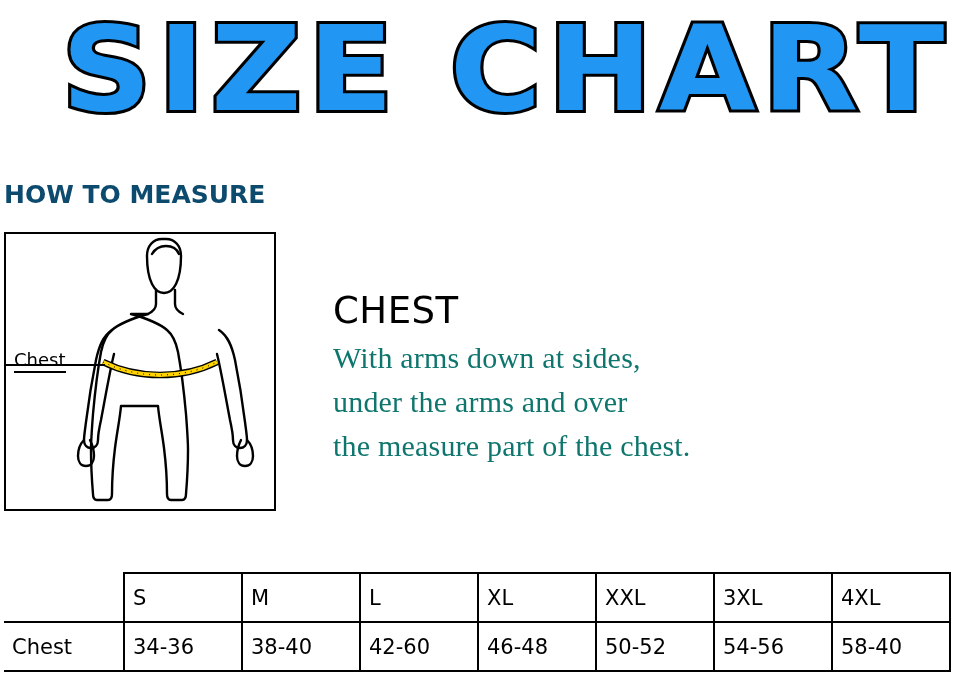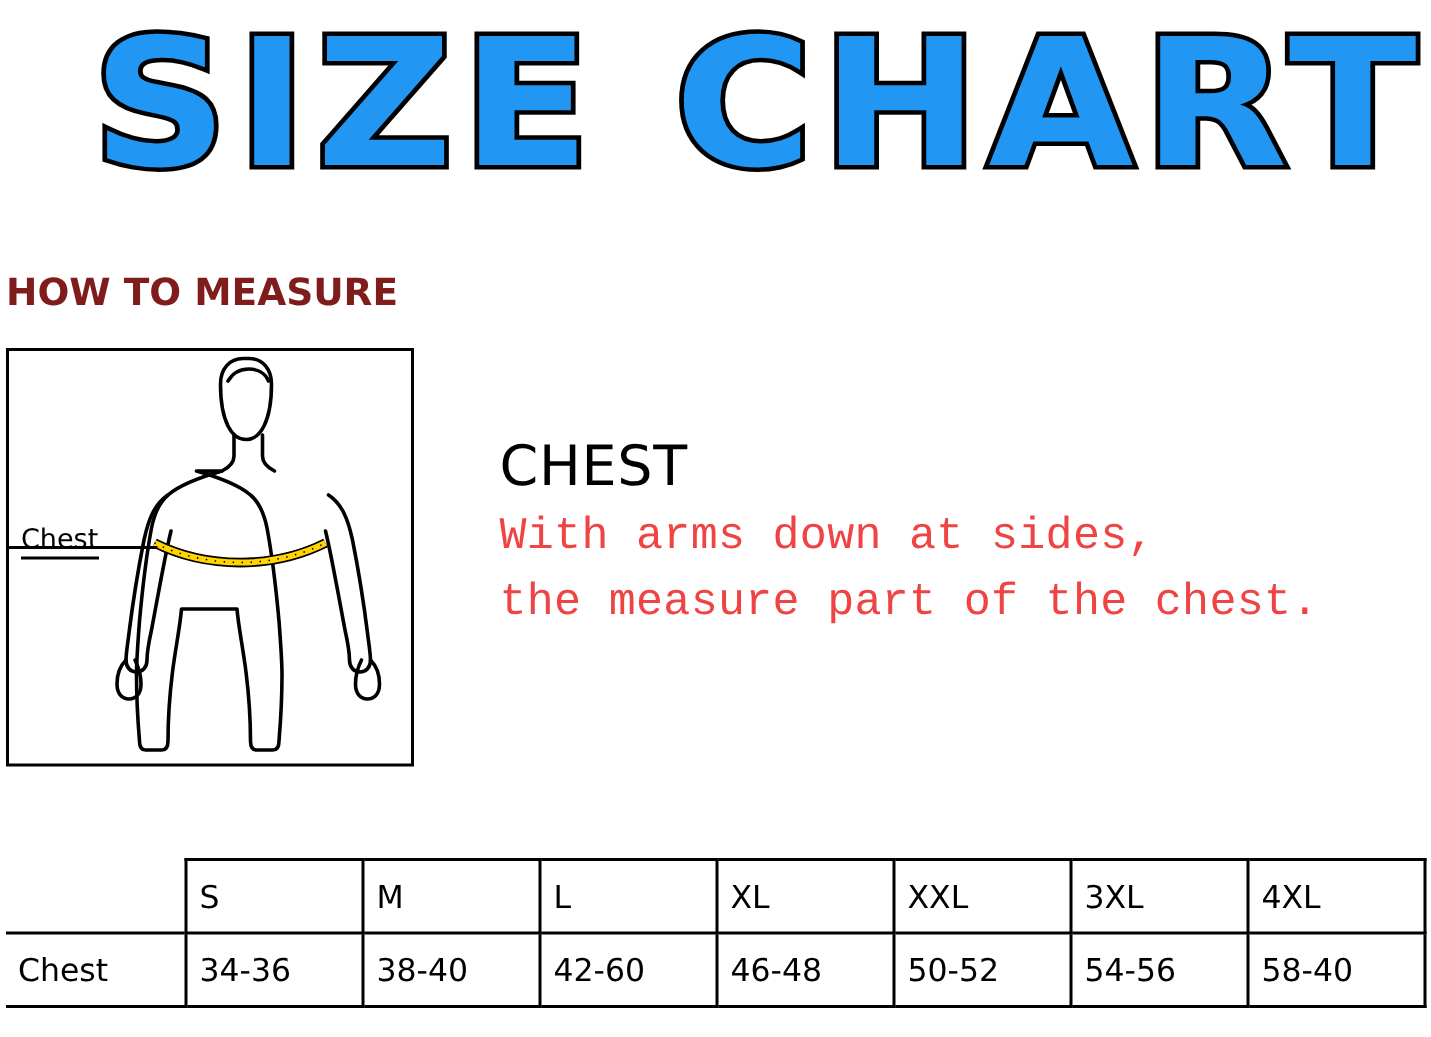--- a/index.html
+++ b/index.html
@@ -45,21 +45,21 @@
 
   
   .how-to {
     position: absolute;
     left: 4px;
     top: 180px;
     font-family: "DejaVu Sans", sans-serif;
     font-weight: 700;
     font-size: 25px;
     letter-spacing: 0px;
-    color: #7f1d1d;
+    color: #0c4a6e;
   }
 
   
   .figure-box {
     position: absolute;
     left: 4px;
     top: 232px;
     width: 272px;
     height: 279px;
     border: 2px solid #000000;
@@ -91,25 +91,25 @@
     width: 600px;
   }
   .desc-title {
     font-family: "DejaVu Sans", sans-serif;
     font-size: 37px;
     line-height: 46px;
     letter-spacing: 0.5px;
     color: #000000;
   }
   .desc-body {
-    font-family: Liberation Mono, monospace;
+    font-family: Liberation Serif, serif;
     font-size: 30px;
     line-height: 44px;
     letter-spacing: 0.2px;
-    color: #ef4444;
+    color: #0f766e;
     margin-top: 2px;
   }
   .desc-body div { white-space: nowrap; }
 
   
   .size-table {
     position: absolute;
     left: 4px;
     top: 572px;
     width: 946px;
@@ -173,20 +173,21 @@
 
     <line x1="0" y1="131" x2="99" y2="131" stroke="#000000" stroke-width="2"></line>
   </svg>
 </div>
 <div class="chest-label">Chest</div>
 
 <div class="desc">
   <div class="desc-title">CHEST</div>
   <div class="desc-body">
     <div>With arms down at sides,</div>
+    <div>under the arms and over</div>
     <div>the measure part of the chest.</div>
   </div>
 </div>
 
 <table class="size-table">
   <tbody>
     <tr>
       <td class="corner col-label"></td>
       <td class="col-size">S</td>
       <td class="col-size">M</td>

